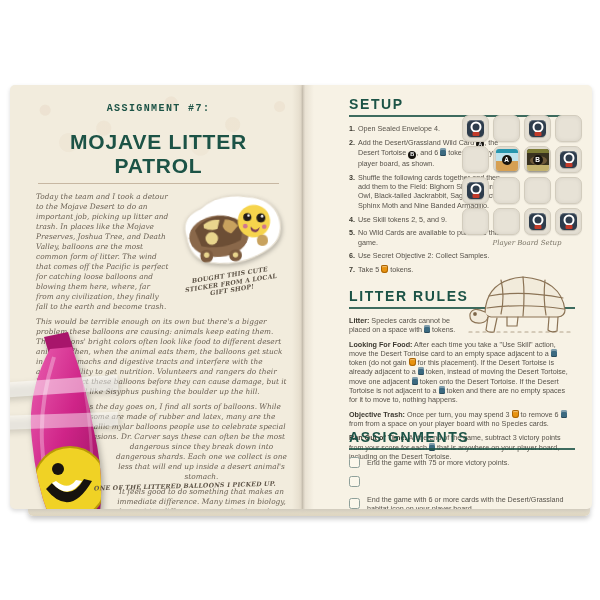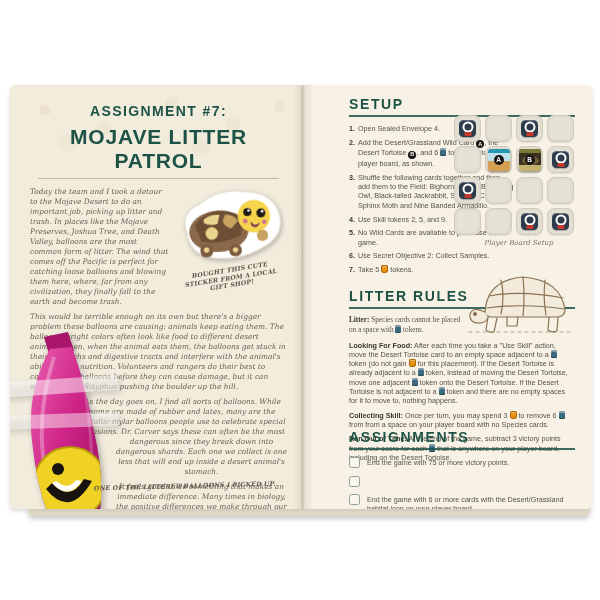--- a/index.html
+++ b/index.html
@@ -27,26 +27,26 @@
       radial-gradient(circle at 92% 30%, rgba(196,150,110,.16) 0 5px, transparent 6px),
       radial-gradient(circle at 20% 80%, rgba(196,150,110,.10) 0 9px, transparent 10px),
       radial-gradient(circle at 65% 85%, rgba(196,150,110,.10) 0 9px, transparent 10px);
   }
   .spine{position:absolute;left:282px;top:0;width:22px;height:424px;z-index:4;pointer-events:none;
     background:linear-gradient(to right, rgba(110,85,55,0) 0%, rgba(110,85,55,.10) 40%,
       rgba(70,50,30,.22) 50%, rgba(110,85,55,.10) 60%, rgba(110,85,55,0) 100%);}
 
   
   .lp{position:absolute;left:20px;right:16px;top:18px;}
-  .kicker{font-size:14px;font-weight:bold;letter-spacing:1.4px;color:#1c5346;text-align:center;}
-  .big-title{font-size:21px;font-weight:bold;letter-spacing:.8px;color:#1c5346;text-align:center;margin-top:6px;}
+  .kicker{font-size:10px;font-weight:bold;letter-spacing:1.4px;color:#1c5346;text-align:center;font-family:Liberation Mono, monospace;}
+  .big-title{font-size:21px;font-weight:bold;letter-spacing:.8px;color:#1c5346;text-align:center;margin-top:16px;}
   .title-rule{height:1px;background:#c7b7a2;margin:5px 8px 8px 8px;}
   .hw{font-family:"DejaVu Serif",serif;font-style:italic;color:#6b6154;}
   .journal{font-size:7.4px;line-height:10px;}
-  .journal p{margin:0 0 5px 0;}
+  .journal p{margin:0 0 5px 6px;}
   .sticker-wrap{float:right;width:112px;margin:0 0 2px 6px;text-align:center;}
   .sticker-svg{transform:rotate(-4deg);filter:drop-shadow(1px 2px 2px rgba(0,0,0,.25));}
   .sticker-caption{font-size:6.2px;line-height:7.5px;letter-spacing:.2px;color:#5d5346;
     transform:rotate(-9deg);margin-top:2px;font-weight:bold;}
   .clear{clear:both;}
   .bal-sp1{float:left;width:48px;height:48px;}
   .bal-sp2{float:left;clear:left;width:86px;height:120px;}
   .p-center{text-align:center;}
   .balloon-wrap{position:absolute;left:-14px;top:246px;width:130px;height:240px;z-index:6;
     filter:drop-shadow(2px 3px 3px rgba(0,0,0,.3));}
@@ -63,21 +63,21 @@
   .step-num{font-weight:bold;color:#3b382f;margin-right:3px;white-space:nowrap;}
   .step-body{flex:1;}
   .circ{display:inline-flex;width:8px;height:8px;border-radius:50%;background:#17140f;color:#fff;
     font-size:5.5px;font-weight:bold;align-items:center;justify-content:center;vertical-align:-1px;}
   .icon-trash{display:inline-block;width:6px;height:8px;background:#3c6a80;border-radius:1.5px;
     vertical-align:-1px;box-shadow:inset 0 2px 0 rgba(255,255,255,.35), inset 0 -1px 0 rgba(0,0,0,.3);}
   .icon-badge{display:inline-block;width:7px;height:8px;background:#e8930f;
     border-radius:2px 2px 3.5px 3.5px;vertical-align:-1px;
     box-shadow:inset 0 0 0 1px #a96405, inset 0 2px 1px rgba(255,255,255,.4);}
 
-  .board{position:absolute;right:8px;top:30px;width:130px;}
+  .board{position:absolute;right:0px;top:30px;width:130px;}
   .brow{display:flex;gap:4px;margin-bottom:4px;}
   .cell{width:27px;height:27px;background:#e7e2d6;border-radius:7px;border:1px solid #d2ccbd;
     box-shadow:inset 0 0 4px rgba(0,0,0,.07), 0 1px 1px rgba(0,0,0,.08);position:relative;
     box-sizing:border-box;}
   .token{position:absolute;inset:4px;background:#2d3c4c;border-radius:4.5px;
     box-shadow:inset 0 1px 0 rgba(255,255,255,.25), 0 1px 1px rgba(0,0,0,.25);}
   .token .tcirc{position:absolute;left:50%;top:42%;transform:translate(-50%,-50%);
     width:11px;height:11px;background:#fff;border-radius:50%;}
   .token .tcirc::after{content:"";position:absolute;inset:2px;background:#2d3c4c;border-radius:50%;}
   .token .ttag{position:absolute;bottom:1px;left:50%;transform:translateX(-50%);
@@ -93,27 +93,27 @@
   .card-b-body{position:absolute;inset:0;background:linear-gradient(#39321f 0 74%,#c3b26e 74% 100%);}
   .card-b-body::before{content:"";position:absolute;left:3px;top:7px;width:17px;height:9px;
     background:#6f5a3a;border-radius:50%;}
   .card-b .hd{position:relative;background:#7c7b35;z-index:1;}
   .board-caption{font-family:"DejaVu Serif",serif;font-style:italic;font-size:7px;color:#7a7466;
     text-align:center;margin-top:3px;}
 
   .special-block{top:203px;}
   .rules{font-size:7.2px;line-height:9.3px;color:#57524a;}
   .rule-para{margin-bottom:5px;}
-  .rule-para.first{padding-right:108px;font-family:Liberation Serif, serif;}
+  .rule-para.first{padding-right:108px;}
   .lead{font-weight:bold;color:#3b382f;}
   .tortoise-wrap{position:absolute;right:-4px;top:-22px;width:118px;height:70px;}
 
   .assign-block{top:344px;}
   .assigns{font-size:7.2px;line-height:9.3px;color:#57524a;}
-  .assign-item{display:flex;align-items:flex-start;margin-bottom:7.5px;}
+  .assign-item{display:flex;align-items:center;margin-bottom:7.5px;}
   .chk{width:11px;height:11px;border:1.5px solid #8fa09a;border-radius:2.5px;background:#fbf7eb;
     flex-shrink:0;margin-right:7px;box-sizing:border-box;}
   .assign-text{flex:1;max-width:240px;padding-top:1px;}
 </style>
 </head>
 <body>
 
 <div class="book">
   <div class="stack"></div>
 
@@ -318,21 +318,21 @@
             <path d="M27,51 L25,64 Q27,67 33,66 L36,52"></path>
             <path d="M88,51 L87,64 Q90,67 96,65 L97,51"></path>
             <path d="M46,51 L46,60 L56,60 L57,51"></path>
             <path d="M8,66 L112,66" stroke-dasharray="3 4" stroke-opacity="0.6"></path>
           </g>
         </svg>
       </div>
       <div class="rules" id="rules-list">
           <div class="rule-para first"><span class="lead">Litter:</span><span> Species cards cannot be placed on a space with </span><span class="icon-trash"></span><span> tokens.</span></div>
           <div class="rule-para"><span class="lead">Looking For Food:</span><span> After each time you take a "Use Skill" action, move the Desert Tortoise card to an empty space adjacent to a </span><span class="icon-trash"></span><span> token (do not gain </span><span class="icon-badge"></span><span> for this placement). If the Desert Tortoise is already adjacent to a </span><span class="icon-trash"></span><span> token, instead of moving the Desert Tortoise, move one adjacent </span><span class="icon-trash"></span><span> token onto the Desert Tortoise. If the Desert Tortoise is not adjacent to a </span><span class="icon-trash"></span><span> token and there are no empty spaces for it to move to, nothing happens.</span></div>
-          <div class="rule-para"><span class="lead">Collecting Skill:</span><span> Once per turn, you may spend 3 </span><span class="icon-badge"></span><span> to remove 6 </span><span class="icon-trash"></span><span> from from a space on your player board with no Species cards.</span></div>
+          <div class="rule-para"><span class="lead">Objective Trash:</span><span> Once per turn, you may spend 3 </span><span class="icon-badge"></span><span> to remove 6 </span><span class="icon-trash"></span><span> from from a space on your player board with no Species cards.</span></div>
           <div class="rule-para"><span class="lead">Ran Out of Time:</span><span> At the end of the game, subtract 3 victory points from your score for each </span><span class="icon-trash"></span><span> that is anywhere on your player board, including on the Desert Tortoise.</span></div>
         </div>
     </div>
 
     <div class="rp-block assign-block">
       <div class="sec-head">ASSIGNMENTS</div>
       <div class="sec-rule"></div>
       <div class="assigns" id="assignments-list">
           <div class="assign-item">
             <div class="chk"></div>

